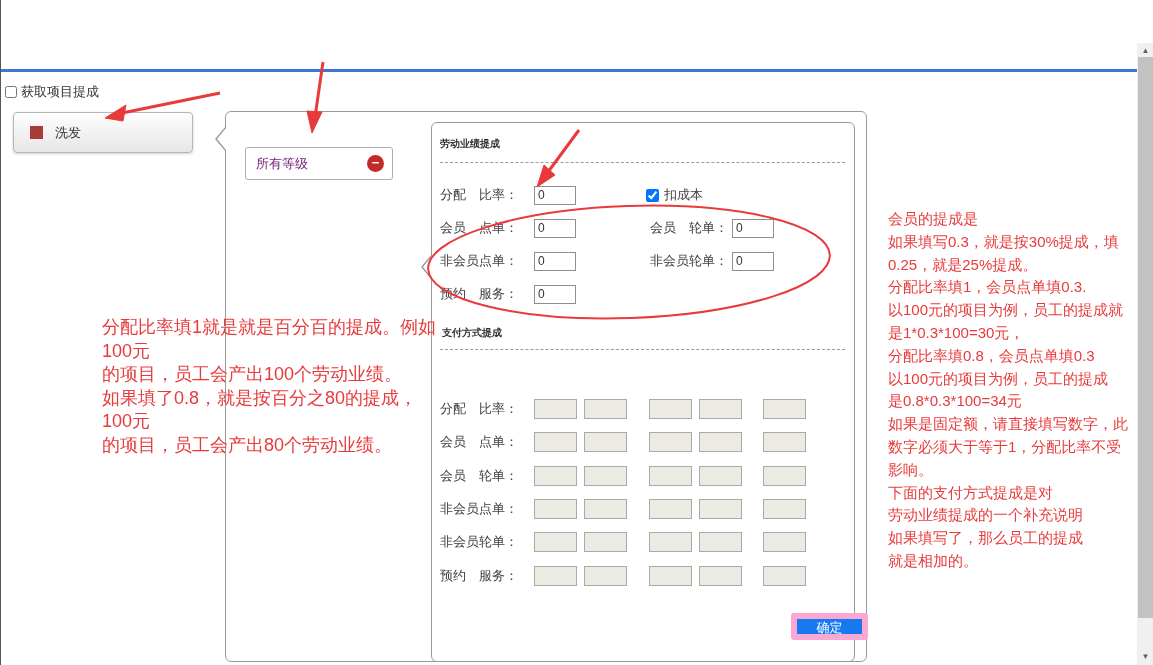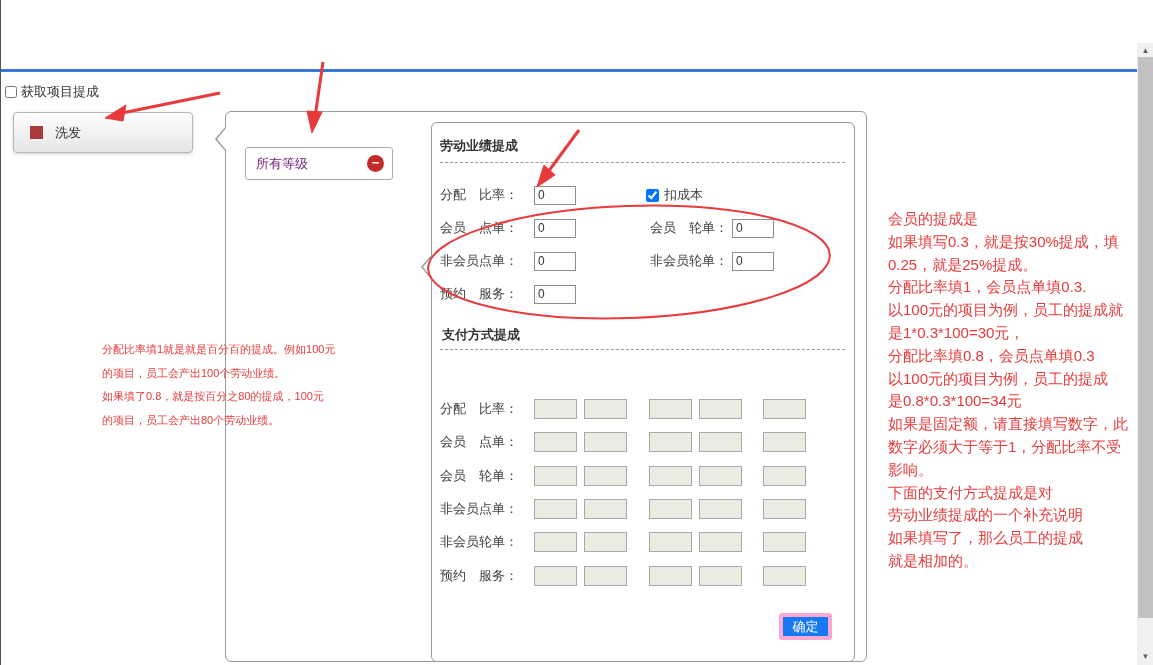--- a/index.html
+++ b/index.html
@@ -37,21 +37,21 @@
   .outer-panel .notch { top:14px; }
   .inner-panel .notch { top:131px; }
 
   
   .add-level-btn { position:absolute; left:19px; top:11px; width:148px; height:24px; background:linear-gradient(#fcfcfc,#e3e3e3); border:1px solid #adadad; border-radius:3px; font-size:13px; color:#333; text-align:center; line-height:22px; cursor:pointer; }
   .level-item { position:absolute; left:19px; top:35px; width:148px; height:33px; background:#fff; border:1px solid #adadad; border-radius:3px; display:flex; align-items:center; }
   .level-item .lbl { margin-left:10px; font-size:13px; color:#701a75; flex:1; }
   .minus-circle { width:17px; height:17px; border-radius:50%; background:#c32b2b; color:#fff; font-size:13px; font-weight:bold; text-align:center; line-height:15px; margin-right:8px; cursor:pointer; }
 
   
-  .sec-title { position:absolute; left:8px; font-size:13px; font-weight:bold; color:#333; }
+  .sec-title { position:absolute; left:8px; font-size:10px; font-weight:bold; color:#333; }
   .dash { position:absolute; left:8px; right:9px; border-top:1px dashed #9b9b9b; }
 
   
   .lrow { position:absolute; left:8px; display:flex; align-items:center; height:20px; }
   .llabel { width:94px; font-size:13px; color:#404040; }
   .rlabel { width:82px; margin-left:74px; font-size:13px; color:#404040; }
   .nin { width:42px; height:19px; border:1px solid #8e8e8e; font-size:12px; color:#333; padding-left:3px; background:#fff; }
   .kcb { display:flex; align-items:center; margin-left:70px; font-size:13px; color:#404040; }
   .kcb input { width:13px; height:13px; margin-right:5px; }
 
@@ -62,25 +62,25 @@
   .pm input { width:13px; height:13px; margin-right:3px; }
 
   
   .grow { position:absolute; left:8px; display:flex; align-items:center; height:20px; }
   .glabel { width:94px; font-size:13px; color:#404040; }
   .gin { width:43px; height:20px; background:#ebebe4; border:1px solid #a9a9a9; }
   .gin.g1,.gin.g3 { margin-right:7px; }
   .gin.g2 { margin-right:22px; }
   .gin.g4 { margin-right:21px; }
 
-  .confirm-btn { position:absolute; left:347px; top:490px; width:53px; height:27px; background:#1779f2; border:4px solid #f9a8d4; border-radius:3px; color:#fff; font-size:13px; cursor:pointer; }
+  .confirm-btn { position:absolute; left:359px; top:490px; width:77px; height:27px; background:#1779f2; border:6px solid #f9a8d4; border-radius:3px; color:#fff; font-size:13px; cursor:pointer; }
 
   
   .note { position:absolute; color:#e83a3b; white-space:pre-line; z-index:6; }
-  .left-note { left:101px; top:338px; width:340px; font-size:11px; line-height:23.5px; }
+  .left-note { left:101px; top:316px; width:340px; font-size:18px; line-height:23.5px; }
   .right-note { left:887px; top:208px; width:250px; font-size:15px; line-height:22.8px; }
   .anno-svg { position:absolute; left:0; top:0; z-index:7; pointer-events:none; }
 
   
   .scrollbar { position:absolute; left:1136px; top:43px; width:17px; height:622px; background:#f0f0f0; }
   .sb-arrow { position:absolute; left:0; width:17px; height:14px; color:#5f5f5f; font-size:8px; text-align:center; line-height:14px; cursor:pointer; }
   .sb-up { top:1px; } .sb-down { bottom:1px; }
   .sb-thumb { position:absolute; left:1px; top:14px; width:15px; height:561px; background:#c2c2c2; cursor:pointer; }
 </style>
 </head>

